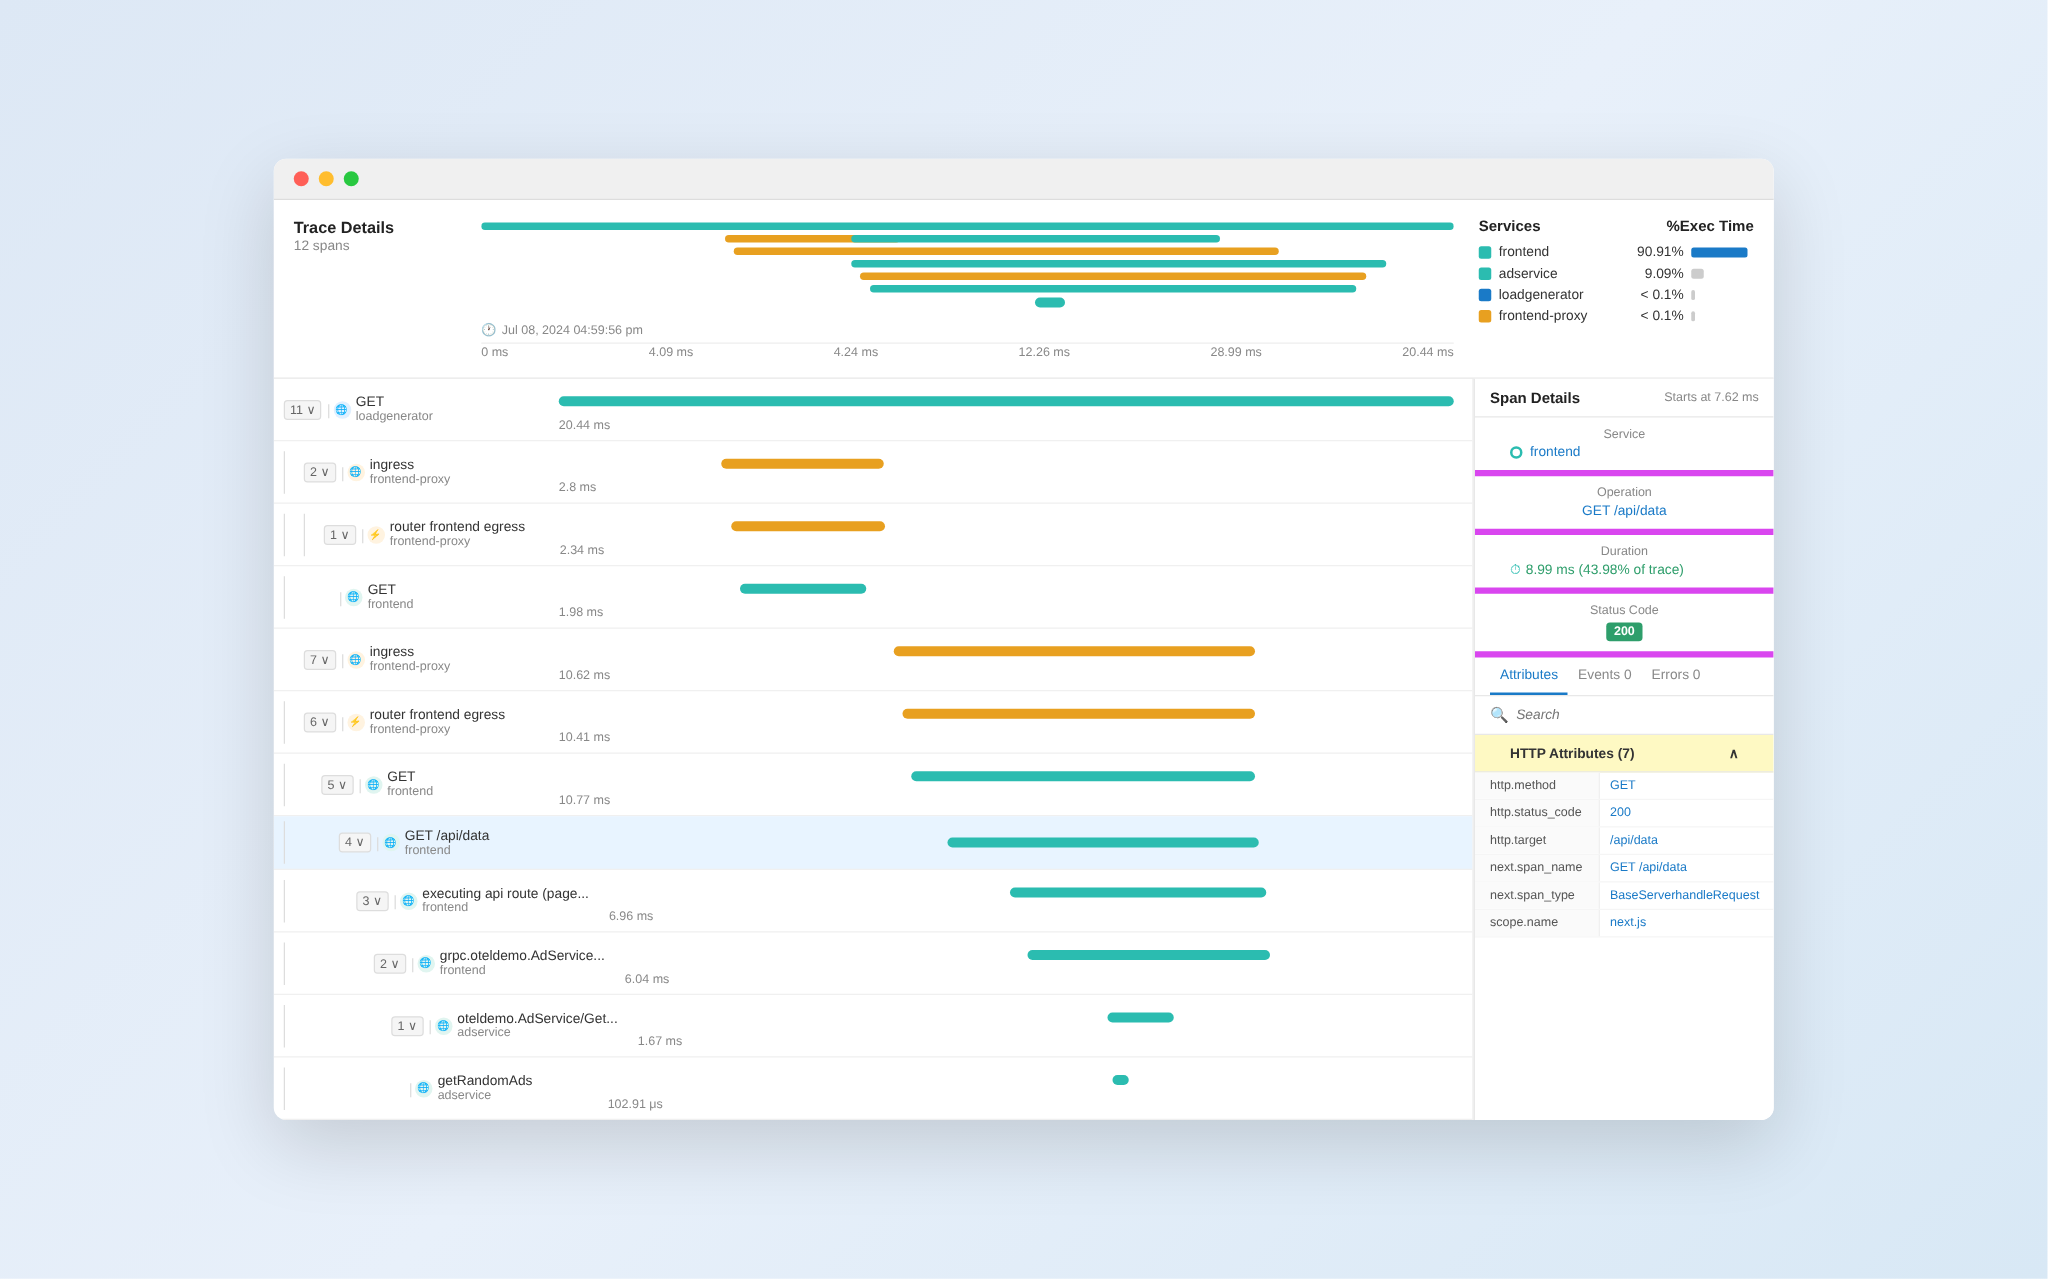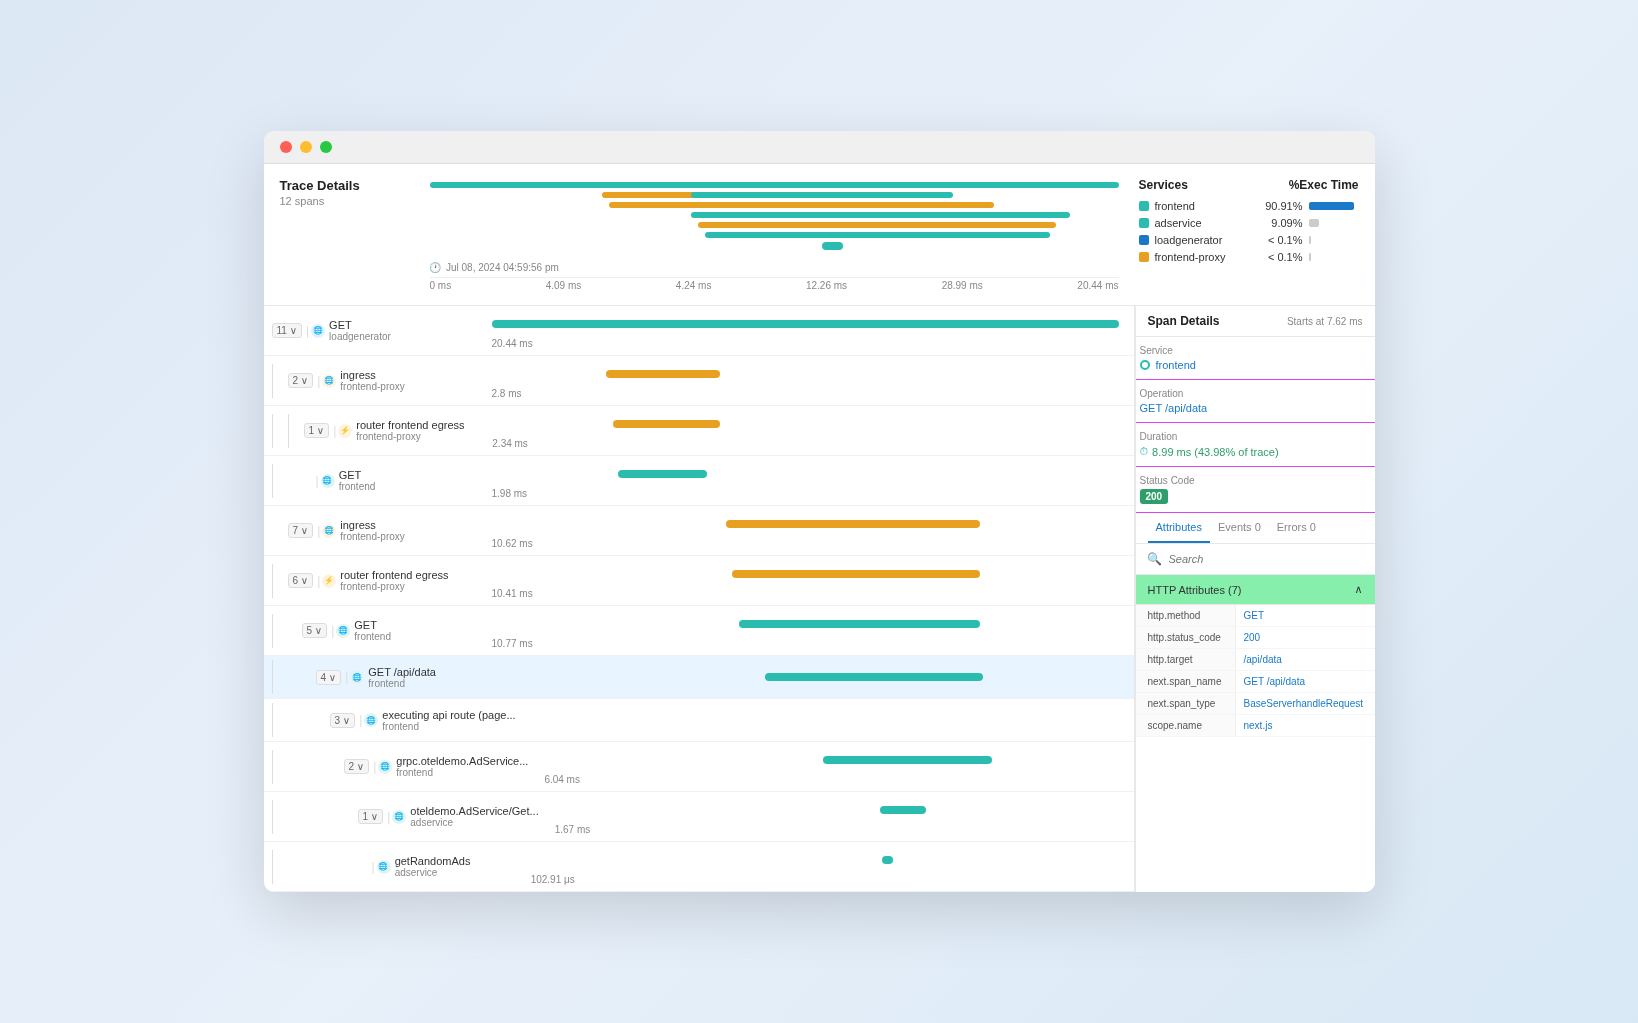--- a/index.html
+++ b/index.html
@@ -6,21 +6,21 @@
     body {
       background: linear-gradient(135deg, #dde8f5 0%, #e8f0fa 50%, #d8e8f5 100%);
       min-height: 100vh;
       display: flex;
       align-items: center;
       justify-content: center;
       font-family: -apple-system, BlinkMacSystemFont, 'Segoe UI', sans-serif;
       font-size: 12px;
     }
     .browser-window {
-      width: 1111px;
+      width: 1200px;
       background: #fff;
       border-radius: 10px;
       box-shadow: 0 20px 60px rgba(0,0,0,0.15);
       overflow: hidden;
     }
     .title-bar {
       background: #f0f0f0;
       padding: 10px 16px;
       display: flex;
       align-items: center;
@@ -184,21 +184,21 @@
       display: flex;
       justify-content: space-between;
       align-items: center;
       padding: 8px 12px;
       border-bottom: 1px solid #e8e8e8;
       font-size: 12px;
       gap: 19px;
     }
     .details-title { font-weight: 600; color: #222; }
     .details-starts { font-size: 10px; color: #888; }
-    .detail-section { padding: 8px 4px; border-bottom: 1px solid #d946ef; }
+    .detail-section { padding: 8px 28px; border-bottom: 5px solid #d946ef; text-align: center; }
     .detail-label { font-size: 10px; color: #888; margin-bottom: 3px; }
     .detail-value { font-size: 11px; color: #1a7ac7; font-weight: 500; }
     .detail-value.green { color: #2e9e6b; }
     .status-badge {
       display: inline-block;
       background: #2e9e6b;
       color: #fff;
       font-size: 10px;
       padding: 2px 6px;
       border-radius: 3px;
@@ -235,25 +235,25 @@
       outline: none;
       font-size: 11px;
       color: #333;
       flex: 1;
       font-style: italic;
     }
     .attr-section-header {
       display: flex;
       justify-content: space-between;
       align-items: center;
-      padding: 8px 12px;
-      background: #86efac;
+      padding: 8px 28px;
+      background: #fef9c3;
       border-bottom: 1px solid #e8e8e8;
       font-size: 11px;
-      font-weight: 400;
+      font-weight: 700;
       color: #333;
       cursor: pointer;
     }
     .attr-row {
       display: flex;
       border-bottom: 1px solid #f5f5f5;
     }
     .attr-key {
       padding: 5px 12px;
       font-size: 10px;
@@ -515,20 +515,26 @@
         <div class="span-left-content">
           <span style="display:inline-block;width:56px;border-left:1px solid #ddd;height:34px;margin-right:2px;"></span>
           <span class="span-collapse">3 ∨</span>
           <span style="color:#ddd;margin-right:2px;">|</span>
           <div class="span-icon" style="background:#e0f5f0;">🌐</div>
           <div class="span-info">
             <div class="span-name">executing api route (page...</div>
             <div class="span-service">frontend</div>
           </div>
         </div>
+        <div class="span-right-content">
+          <div class="bar-wrapper">
+            <div class="span-bar-item" style="background:#2bbcb0;left:47%;width:30%;"></div>
+          </div>
+          <div class="span-duration">6.96 ms</div>
+        </div>
       </div>
 
       <div class="span-row">
         <div class="span-left-content">
           <span style="display:inline-block;width:70px;border-left:1px solid #ddd;height:34px;margin-right:2px;"></span>
           <span class="span-collapse">2 ∨</span>
           <span style="color:#ddd;margin-right:2px;">|</span>
           <div class="span-icon" style="background:#e0f5f0;">🌐</div>
           <div class="span-info">
             <div class="span-name">grpc.oteldemo.AdService...</div>

